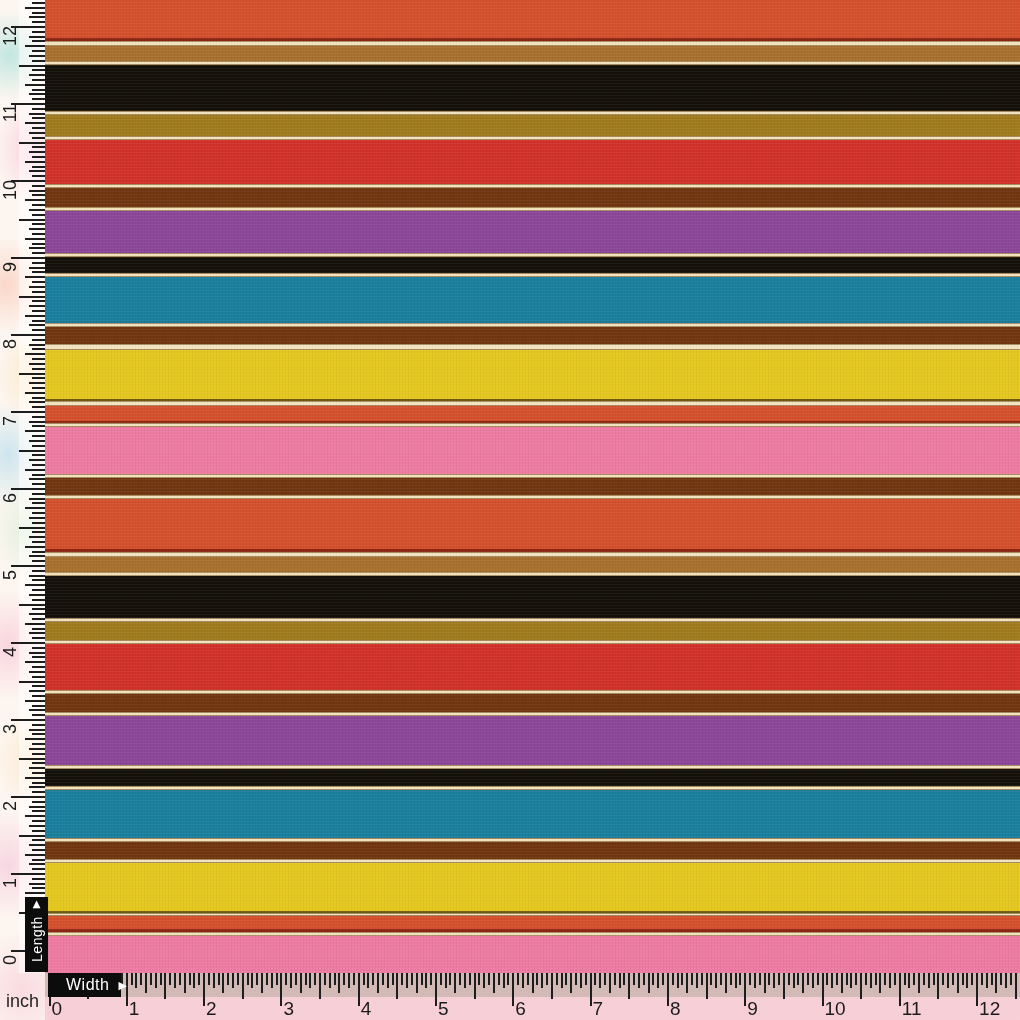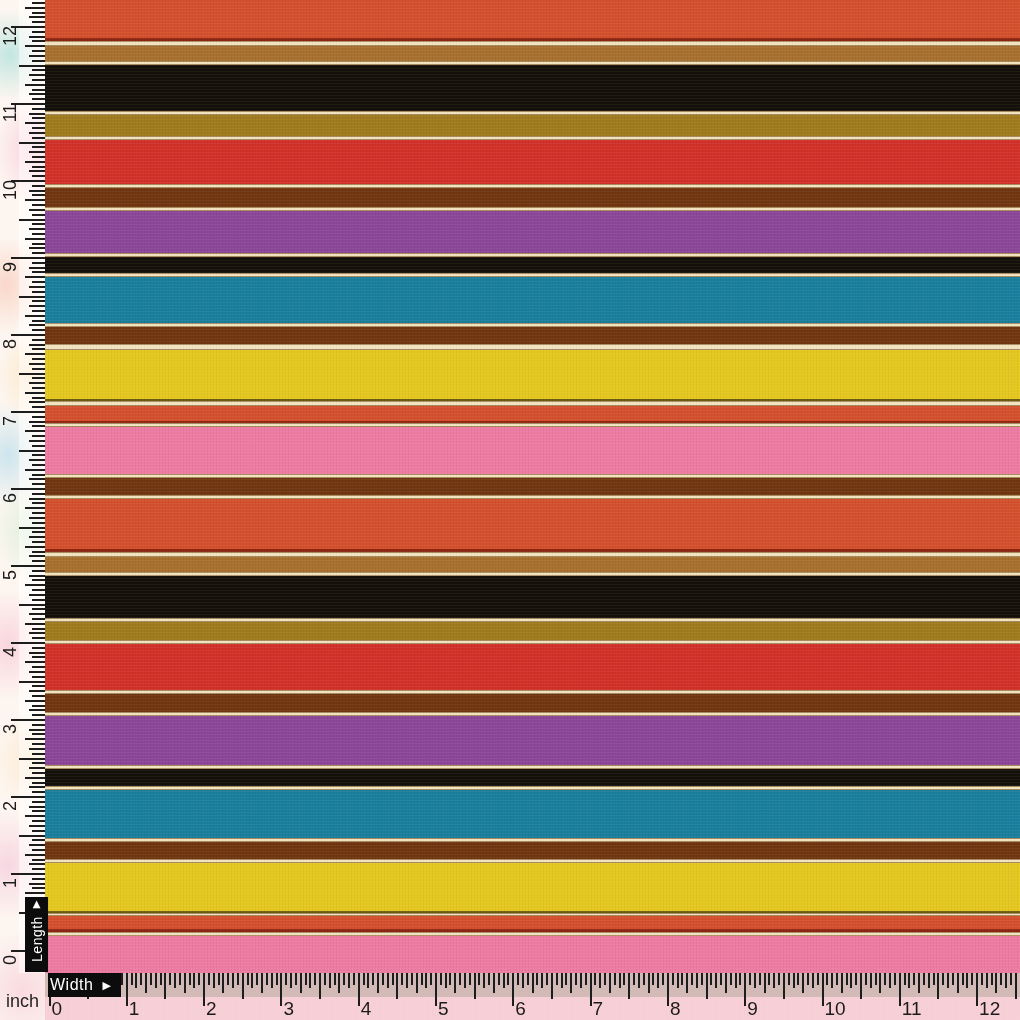--- a/index.html
+++ b/index.html
@@ -46,21 +46,21 @@
   .tick-v{position:absolute;top:0;width:2px;background:#1d1d1d;z-index:2;}
   .hnum{position:absolute;top:25px;font-size:19px;color:#1b1b1b;z-index:3;}
 
   
   .length-label{position:absolute;left:25px;top:897px;width:23px;height:75px;background:#0c0c0c;z-index:5;}
   .length-arrow{position:absolute;top:1px;left:0;width:23px;text-align:center;color:#fff;font-size:10px;
                 font-family:"DejaVu Sans",sans-serif;}
   .length-textbox{position:absolute;left:0;top:12px;width:23px;height:60px;display:flex;align-items:center;justify-content:center;}
   .length-text{transform:rotate(-90deg);white-space:nowrap;color:#fff;font-size:14px;letter-spacing:.5px;}
   .width-label{position:absolute;left:48px;top:973px;width:73px;height:24px;background:#0c0c0c;z-index:5;
-               display:flex;align-items:center;padding-left:2px;box-sizing:border-box;}
+               display:flex;align-items:center;padding-left:18px;box-sizing:border-box;}
   .width-text{color:#fff;font-size:16px;letter-spacing:.5px;}
   .width-arrow{color:#fff;font-size:11px;margin-left:9px;font-family:"DejaVu Sans",sans-serif;}
   .inch-label{position:absolute;left:6px;top:991px;font-size:18px;color:#262626;z-index:4;}
 </style>
 </head>
 <body>
 
 <div class="page">
 
   <div class="watercolor"></div>

